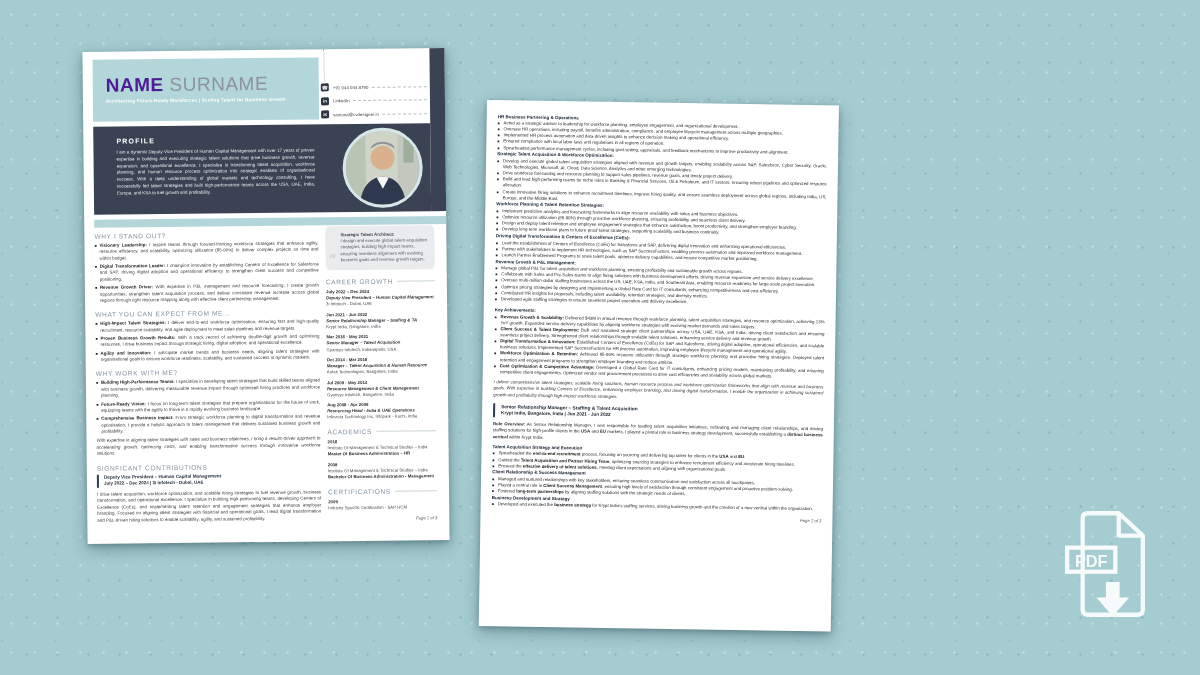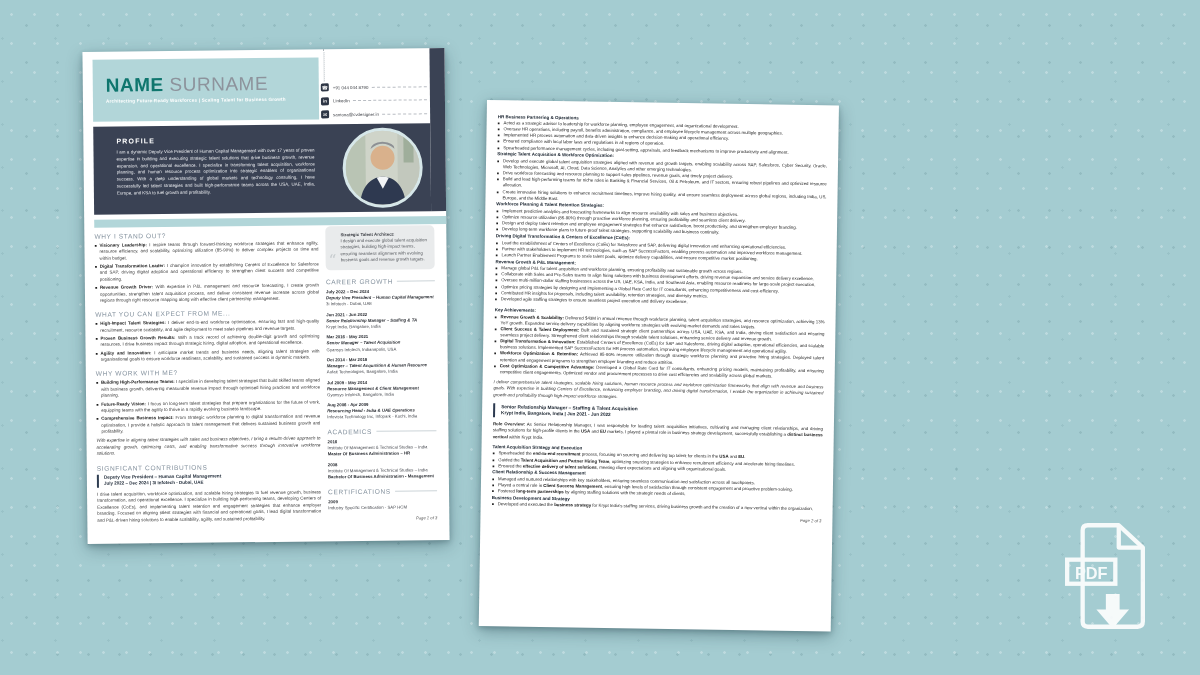--- a/index.html
+++ b/index.html
@@ -12,21 +12,21 @@
       radial-gradient(rgba(56,104,112,.16) 1px, transparent 1.4px),
       radial-gradient(rgba(56,104,112,.10) 1.2px, transparent 1.6px);
     background-size:23px 29px, 31px 37px, 53px 43px;
     background-position:0 0, 11px 7px, 29px 17px;}
   .page{position:absolute;background:#fff;box-shadow:0 5px 16px rgba(20,50,60,.35),0 2px 5px rgba(20,50,60,.25);}
 
   
   #page1{left:85px;top:50px;width:362px;height:492px;transform:rotate(-.6deg);transform-origin:50% 50%;}
   .p1-teal-head{position:absolute;left:10px;top:8px;width:226px;height:62px;background:#b2d6d9;padding:16px 0 0 13px;}
   .nm{font-size:19px;letter-spacing:.5px;line-height:1;}
-  .nm b{color:#0f766e;font-weight:700;}
+  .nm b{color:#4c1d95;font-weight:700;}
   .nm span{color:#8d939c;font-weight:400;}
   .tagline{margin-top:4px;font-size:4.6px;font-weight:700;color:#fff;letter-spacing:.2px;}
   .p1-band{position:absolute;right:0;top:0;width:15px;height:163px;background:#3a4254;}
   .contact{position:absolute;left:238px;top:34px;width:108px;}
   .dotline{position:absolute;left:241px;top:0;height:32px;border-left:1.5px dotted #aab3b9;}
   .c-row{display:flex;align-items:center;margin-bottom:5.5px;}
   .c-ic{width:8px;height:8px;background:#2e3645;border-radius:1.5px;color:#fff;font-size:5px;display:flex;align-items:center;justify-content:center;flex:0 0 auto;font-family:"DejaVu Sans",sans-serif;}
   .c-ic.in{font-size:4.4px;font-weight:700;font-family:"Liberation Sans",sans-serif;}
   .c-tx{font-size:4.4px;color:#3c3f45;margin:0 3px 0 4px;white-space:nowrap;}
   .c-dash{flex:1;border-bottom:1px dashed #b9bdc3;height:1px;margin-right:2px;}
@@ -70,21 +70,21 @@
   .p2 .bt b{color:#111;}
   .keyach{margin-top:5px;}
   .p2-closing{font-size:4.35px;line-height:1.45;font-style:italic;color:#333;text-align:justify;margin:4px 0 5px 0;}
   .job2{border-left:2.5px solid #2c3a50;padding-left:6px;margin:2px 0 4px 0;}
   .job2 .jt{font-size:4.8px;font-weight:700;color:#16202c;line-height:1.5;}
   .job2 .jm{font-size:4.6px;font-weight:700;color:#16202c;line-height:1.5;}
   .overview{font-size:4.35px;line-height:1.45;color:#262626;text-align:justify;margin-bottom:4px;}
   .p2 .pgnum{margin-top:5px;}
 
   
-  #pdfbtn{position:absolute;left:1062px;top:520px;width:86px;height:112px;cursor:pointer;opacity:.92;}
+  #pdfbtn{position:absolute;left:1062px;top:508px;width:86px;height:112px;cursor:pointer;opacity:.92;}
 </style>
 </head>
 <body>
 
 <div id="canvas">
 
   <div class="page" id="page1">
     <div class="p1-band"></div>
 
     <div class="p1-teal-head">

